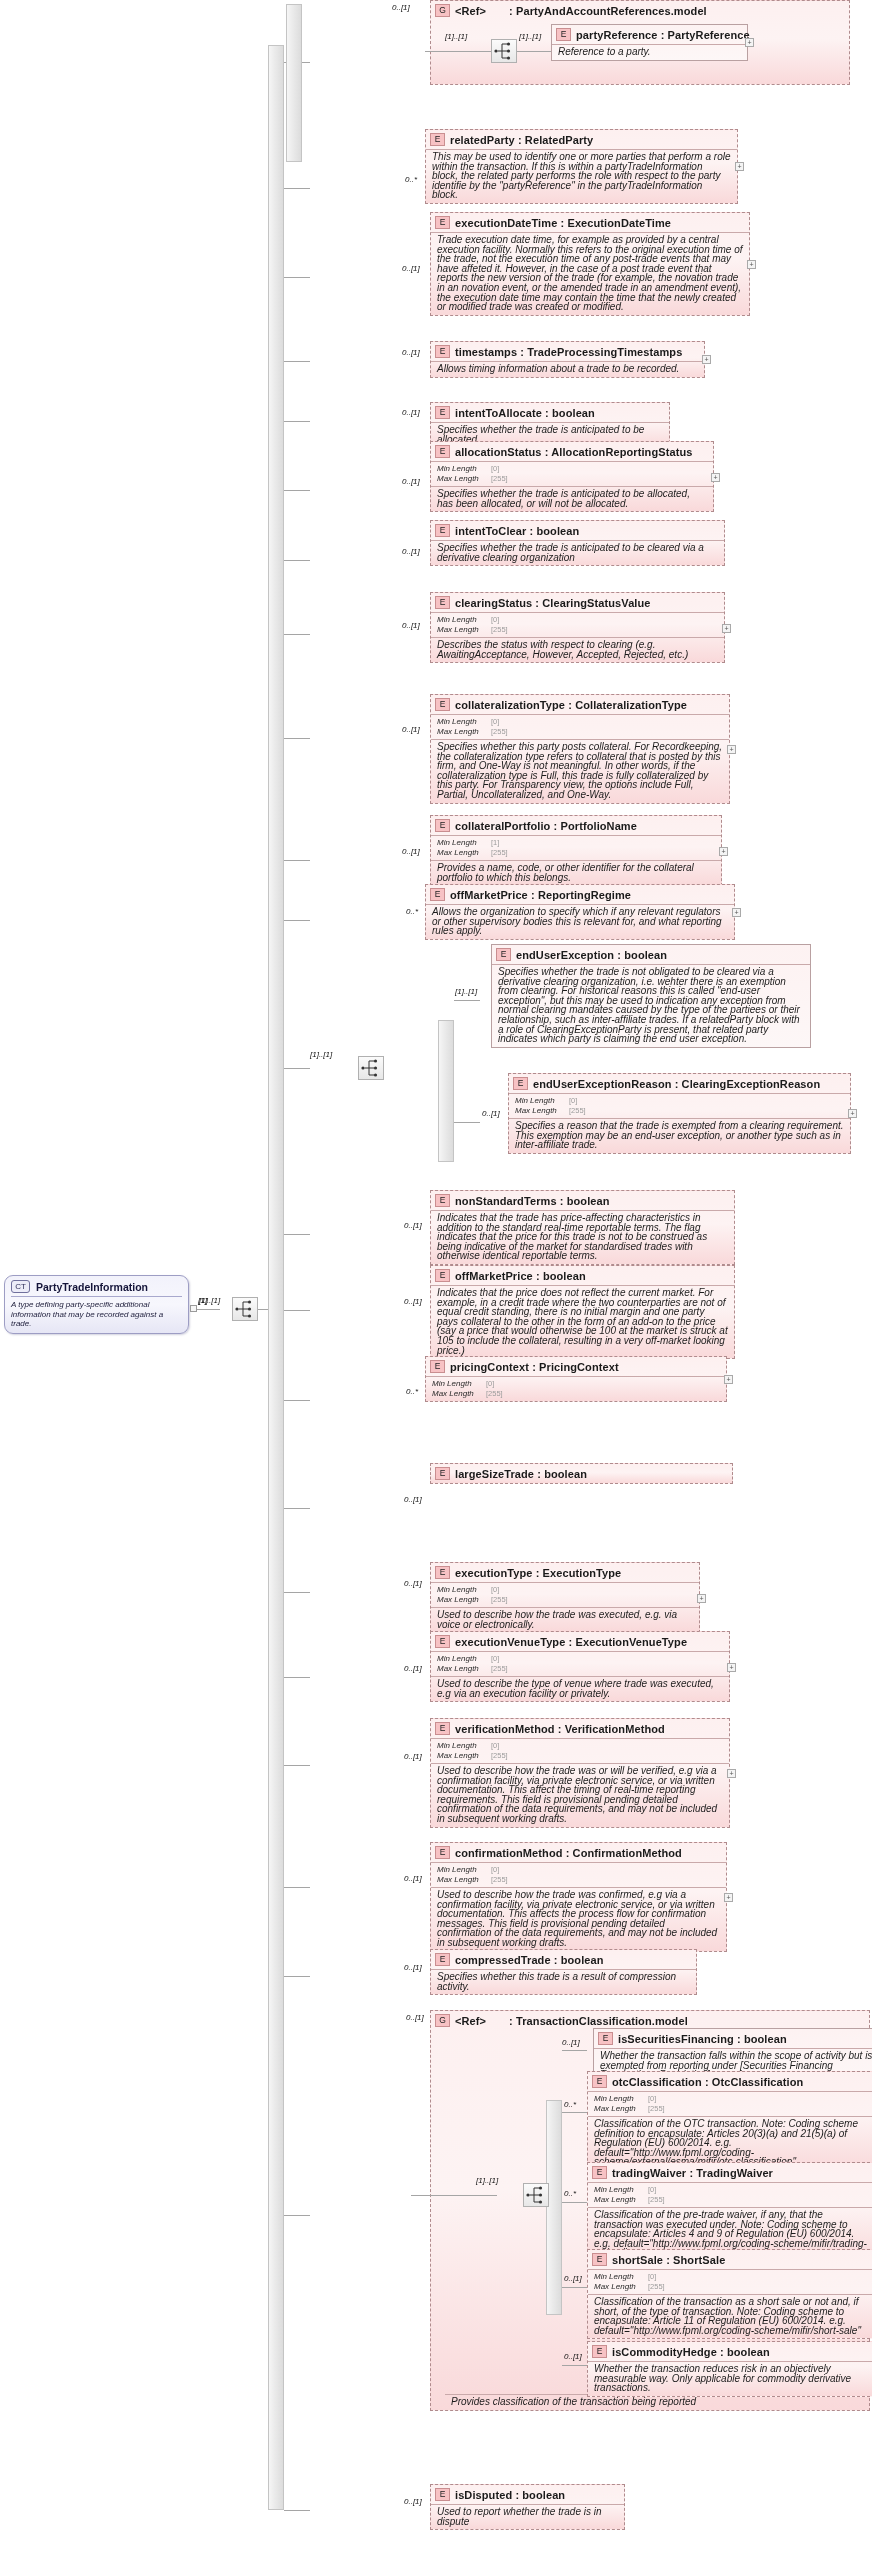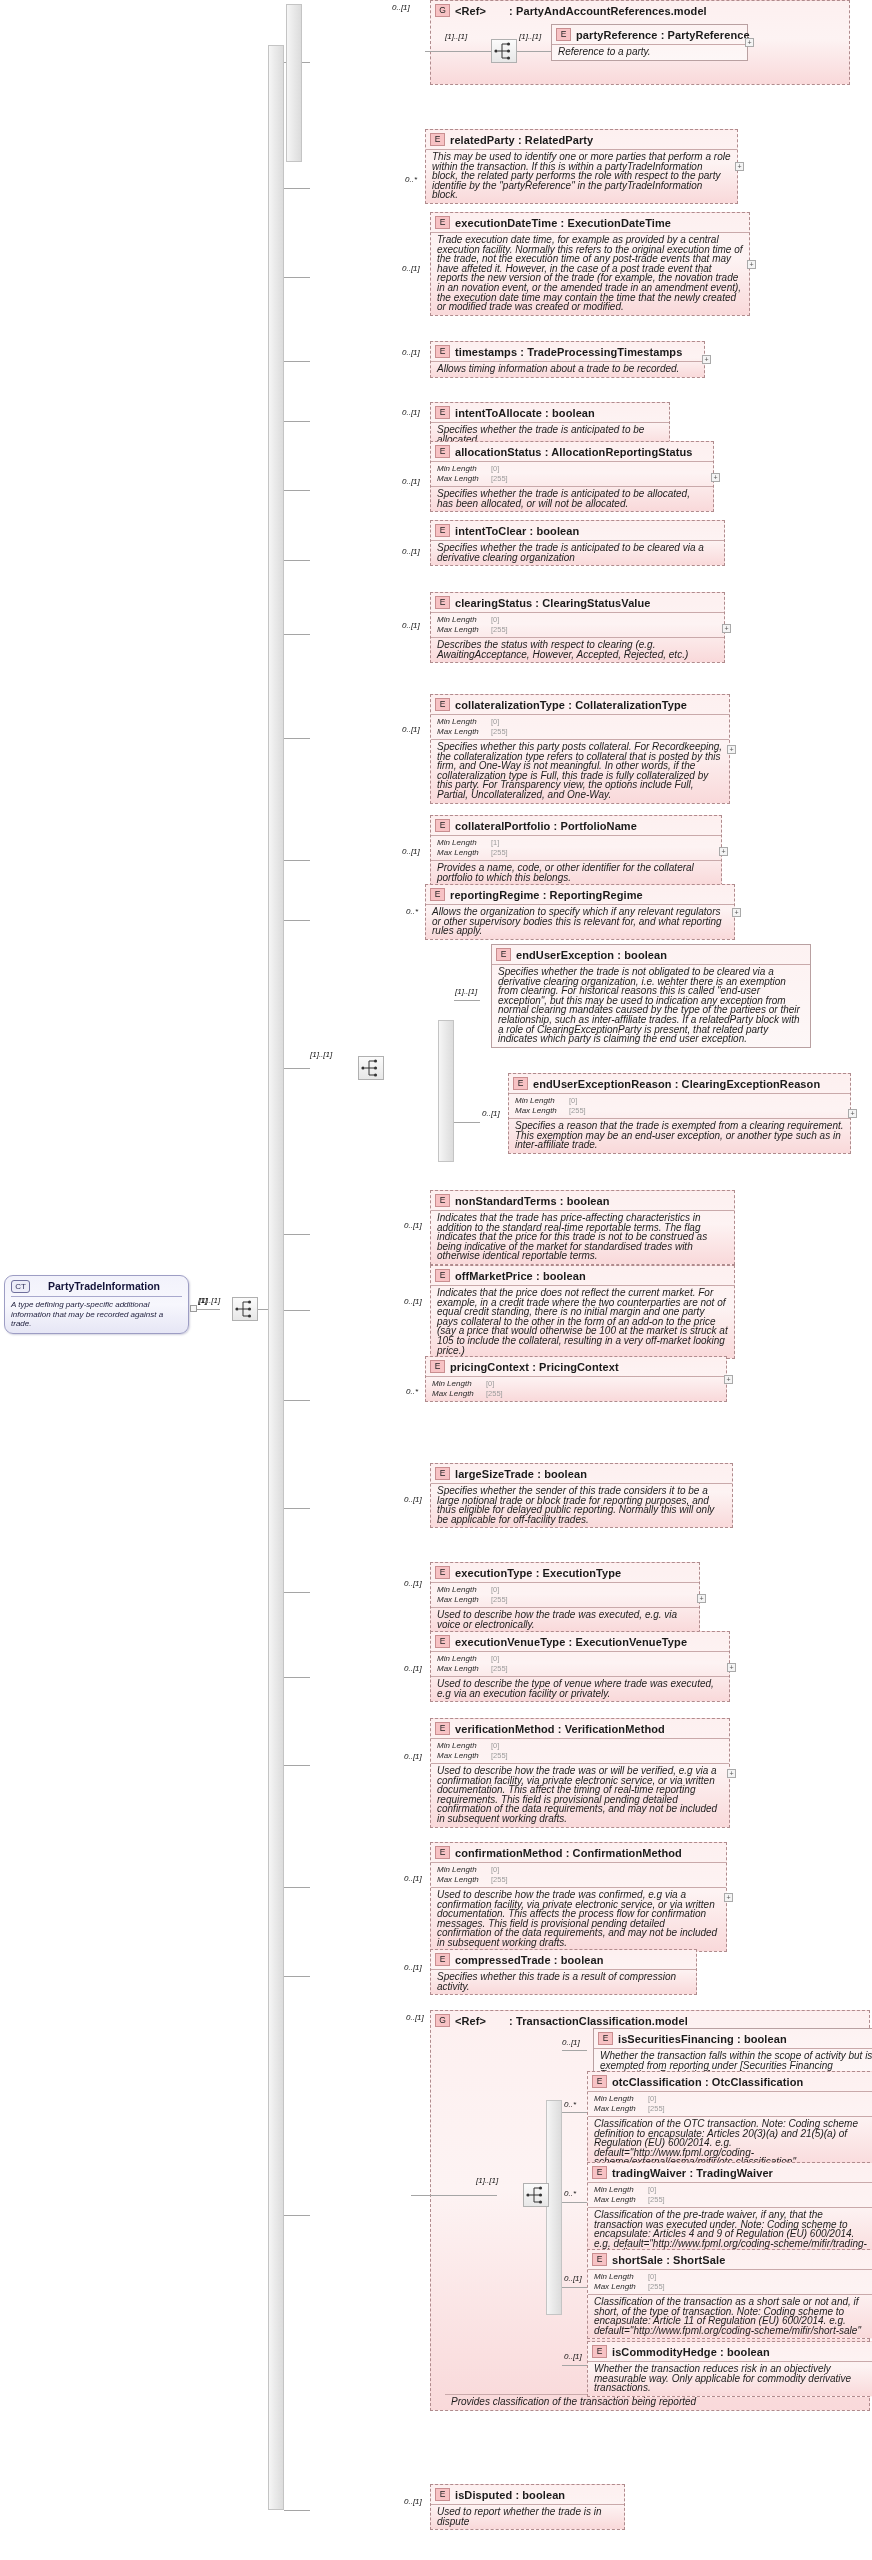--- a/index.html
+++ b/index.html
@@ -78,21 +78,21 @@
   }
 
   
   .ct-node {
     position: absolute;
     background: linear-gradient(to bottom,#f2f2fb 0%, #f7f7fd 50%, #e6e6f5 100%);
     border: 1px solid #9d9dc4;
     border-radius: 9px;
     box-shadow: 1px 1px 2px rgba(120,120,160,.35);
   }
-  .ct-head { display:flex; align-items:flex-start; gap:18px; padding:4px 6px 3px 6px; }
+  .ct-head { display:flex; align-items:flex-end; gap:6px; padding:4px 6px 3px 6px; }
   .ct-badge {
     width: 19px; height: 13px;
     border: 1px solid #6f6f9c;
     border-radius: 3px;
     background: #ececf8;
     font-size: 8px; line-height: 11px; text-align:center; color:#30305a;
   }
   .ct-title { font-size: 10.5px; font-weight: bold; color:#15153a; }
   .ct-desc {
     border-top: 1px solid #a8a8cd;
@@ -337,21 +337,21 @@
     </div>
     <div class="desc">Provides a name, code, or other identifier for the collateral portfolio to which this belongs.</div>
     <div class="plusbox">+</div>
   </div>
 
   <div class="hline" style="left:284px; top:920px; width:26px;"></div>
   <div class="card" style="left:406px; top:907px;">0..*</div>
   <div class="node" style="left:425px; top:884px; width:310px;">
     <div class="node-head">
       <span class="badge">E</span>
-      <span class="node-title">reportingRegime : ReportingRegime</span>
+      <span class="node-title">offMarketPrice : ReportingRegime</span>
     </div>
     <div class="desc">Allows the organization to specify which if any relevant regulators or other supervisory bodies this is relevant for, and what reporting rules apply.</div>
     <div class="plusbox">+</div>
   </div>
 
   <div class="hline" style="left:284px; top:1068px; width:26px;"></div>
   <div class="card" style="left:310px; top:1050px;">[1]..[1]</div>
   <div class="seq" style="left:358px; top:1056px;">
     <svg width="24" height="22" viewBox="0 0 24 22">
       <circle cx="4" cy="11" r="1.6" fill="#333"></circle>
@@ -436,21 +436,20 @@
     <div class="plusbox">+</div>
   </div>
 
   <div class="hline" style="left:284px; top:1508px; width:26px;"></div>
   <div class="card" style="left:404px; top:1495px;">0..[1]</div>
   <div class="node" style="left:430px; top:1463px; width:303px;">
     <div class="node-head">
       <span class="badge">E</span>
       <span class="node-title">largeSizeTrade : boolean</span>
     </div>
-    <div class="desc">Specifies whether the sender of this trade considers it to be a large notional trade or block trade for reporting purposes, and thus eligible for delayed public reporting. Normally this will only be applicable for off-facility trades.</div>
   </div>
 
   <div class="hline" style="left:284px; top:1592px; width:26px;"></div>
   <div class="card" style="left:404px; top:1579px;">0..[1]</div>
   <div class="node" style="left:430px; top:1562px; width:270px;">
     <div class="node-head">
       <span class="badge">E</span>
       <span class="node-title">executionType : ExecutionType</span>
     </div>
     <div class="facets">

